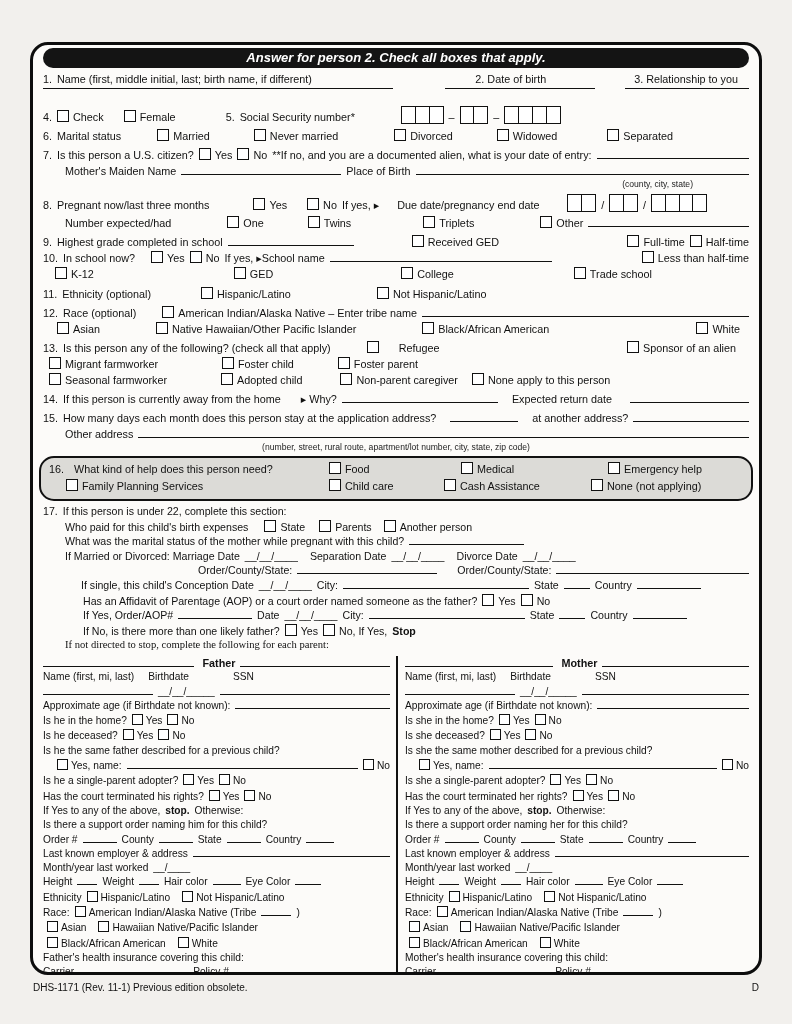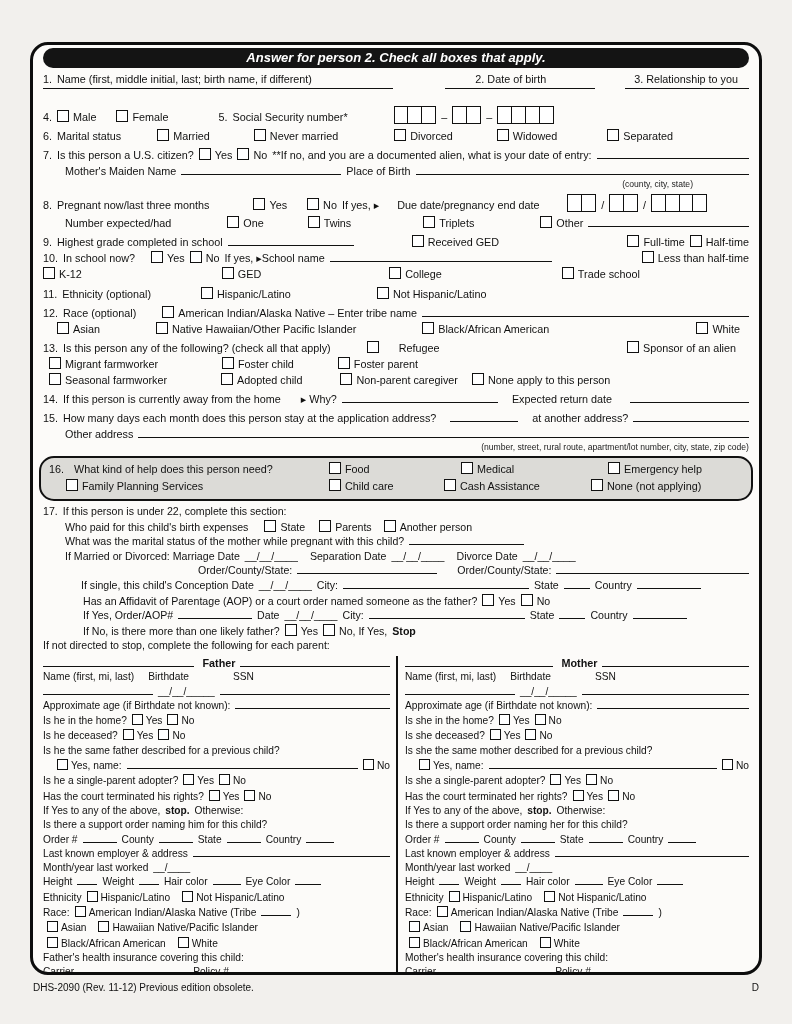--- a/index.html
+++ b/index.html
@@ -13,21 +13,21 @@
   .cbi{display:inline-flex;align-items:baseline;flex:none}
   .box{width:10px;height:10px;border:1.4px solid #111;background:#fff;margin-right:4px;transform:translateY(1px);flex:none}
   .blank{border-bottom:1.2px solid #111;flex:none;height:1px}
   .blank.fx{flex:1 1 24px}
   .sp{flex:none}
   .fxs{flex:1 1 0}
   .comb{display:inline-flex;flex:none;transform:translateY(3px)}
   .cell{width:13px;height:16px;border:1.2px solid #111;margin-left:-1.2px;background:#fff}
   .cell:first-child{margin-left:0}
   .small{font-size:8.6px;line-height:10px;color:#222}
-  .center{justify-content:flex-end}
+  .center{justify-content:center}
   .right{justify-content:flex-end}
   .pr60{padding-right:56px}
   .blanks{height:12px}
   .box16{background:#dcdbd7;border:2.4px solid #111;border-radius:15px;padding:3px 8px 5px;margin:4px -4px 3px}
   .box16 .row{line-height:16.5px}
   #rows-mid .row{font-size:10.6px;line-height:14.6px}
   .parents{display:flex;margin-top:3px;min-height:314px}
   .pcol{width:50%;box-sizing:border-box;padding-right:6px}
   .mcol{border-left:2px solid #111;padding-left:7px;padding-right:0}
   .pcol .row{font-size:10.2px;line-height:14.3px}
@@ -56,21 +56,21 @@
           <span class="blank" style="width: 350px;"></span>
           <span class="sp" style="width: 42px;"></span>
           <span class="blank" style="width: 150px;"></span>
           <span class="sp" style="width: 20px;"></span>
           <span class="blank fx"></span>
         </div>
         <div class="row" style="margin-top: 4px;">
           <span class="tx">4.</span>
           <span class="cbi">
             <span class="box"></span>
-            <span class="tx">Male</span>
+            <span class="tx">Check</span>
           </span>
           <span class="sp" style="width: 10px;"></span>
           <span class="cbi">
             <span class="box"></span>
             <span class="tx">Female</span>
           </span>
           <span class="sp" style="width: 40px;"></span>
           <span class="tx">5.</span>
           <span class="tx">Social Security number*</span>
           <span class="sp" style="width: 36px;"></span>
@@ -234,21 +234,21 @@
             <span class="tx">No</span>
           </span>
           <span class="tx">If yes, ▸School name</span>
           <span class="blank" style="width: 222px;"></span>
           <span class="fxs"></span>
           <span class="cbi">
             <span class="box"></span>
             <span class="tx">Less than half-time</span>
           </span>
         </div>
-        <div class="row" style=" gap: 44px;">
+        <div class="row" style="margin-left: 12px; gap: 44px;">
           <span class="cbi">
             <span class="box"></span>
             <span class="tx">K-12</span>
           </span>
           <span class="sp" style="width: 42px;"></span>
           <span class="cbi">
             <span class="box"></span>
             <span class="tx">GED</span>
           </span>
           <span class="sp" style="width: 30px;"></span>
@@ -523,21 +523,21 @@
           <span class="cbi">
             <span class="box"></span>
             <span class="tx">Yes</span>
           </span>
           <span class="cbi">
             <span class="box"></span>
             <span class="tx">No, If Yes,</span>
           </span>
           <span class="tx bd">Stop</span>
         </div>
-        <div class="row" style="">
+        <div class="row" style="margin-left: 22px; font-family: Liberation Serif, serif;">
           <span class="tx">If not directed to stop, complete the following for each parent:</span>
         </div>
       </div>
     <div class="parents">
       <div class="pcol" id="father-col">
           <div class="row phead">
             <span class="hl"></span>
             <span class="tx bd">Father</span>
             <span class="hl"></span>
           </div>
@@ -872,16 +872,16 @@
             <span class="blank" style="width: 100px;"></span>
             <span class="sp" style="width: 4px;"></span>
             <span class="tx">Policy #</span>
             <span class="blank fx"></span>
           </div>
         </div>
     </div>
 
   </div>
   <div class="pagefoot">
-    <span>DHS-2090 (Rev. 11-12) Previous edition obsolete.</span>
+    <span>DHS-1171 (Rev. 11-1) Previous edition obsolete.</span>
     <span>D</span>
   </div>
 </div>
 
 </body></html>

